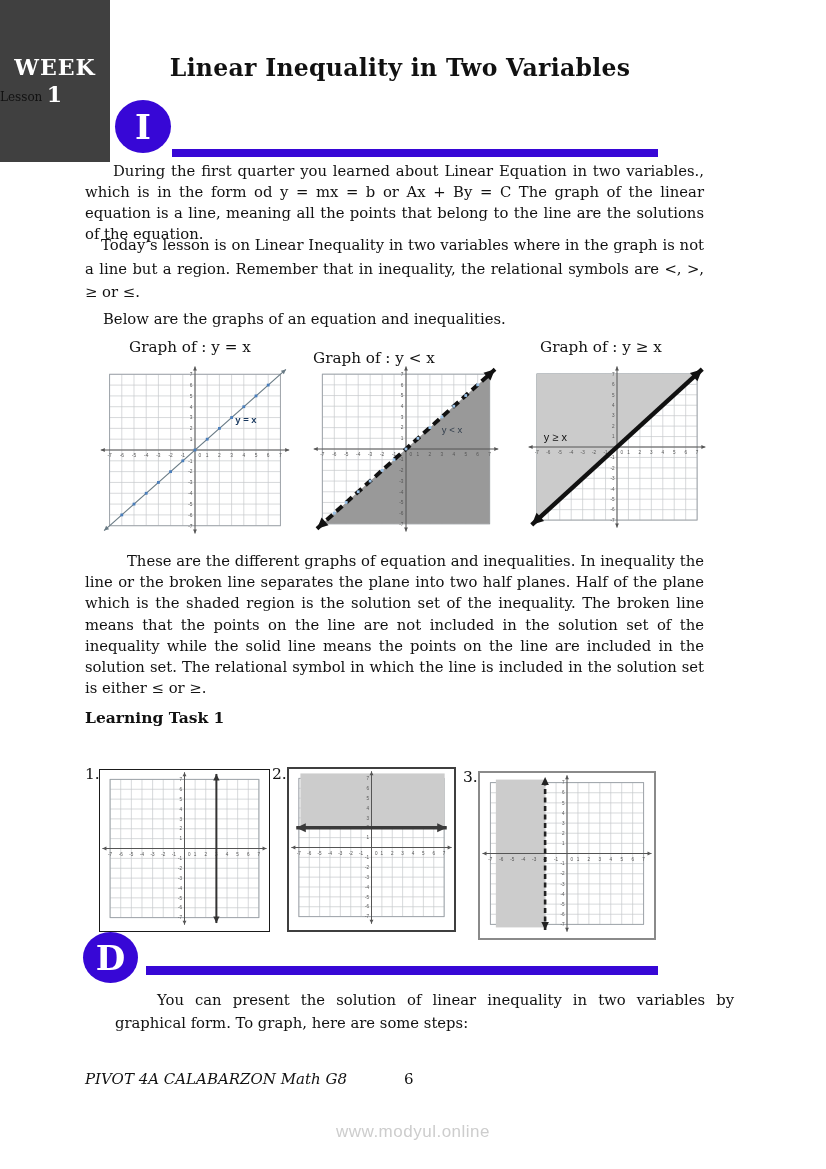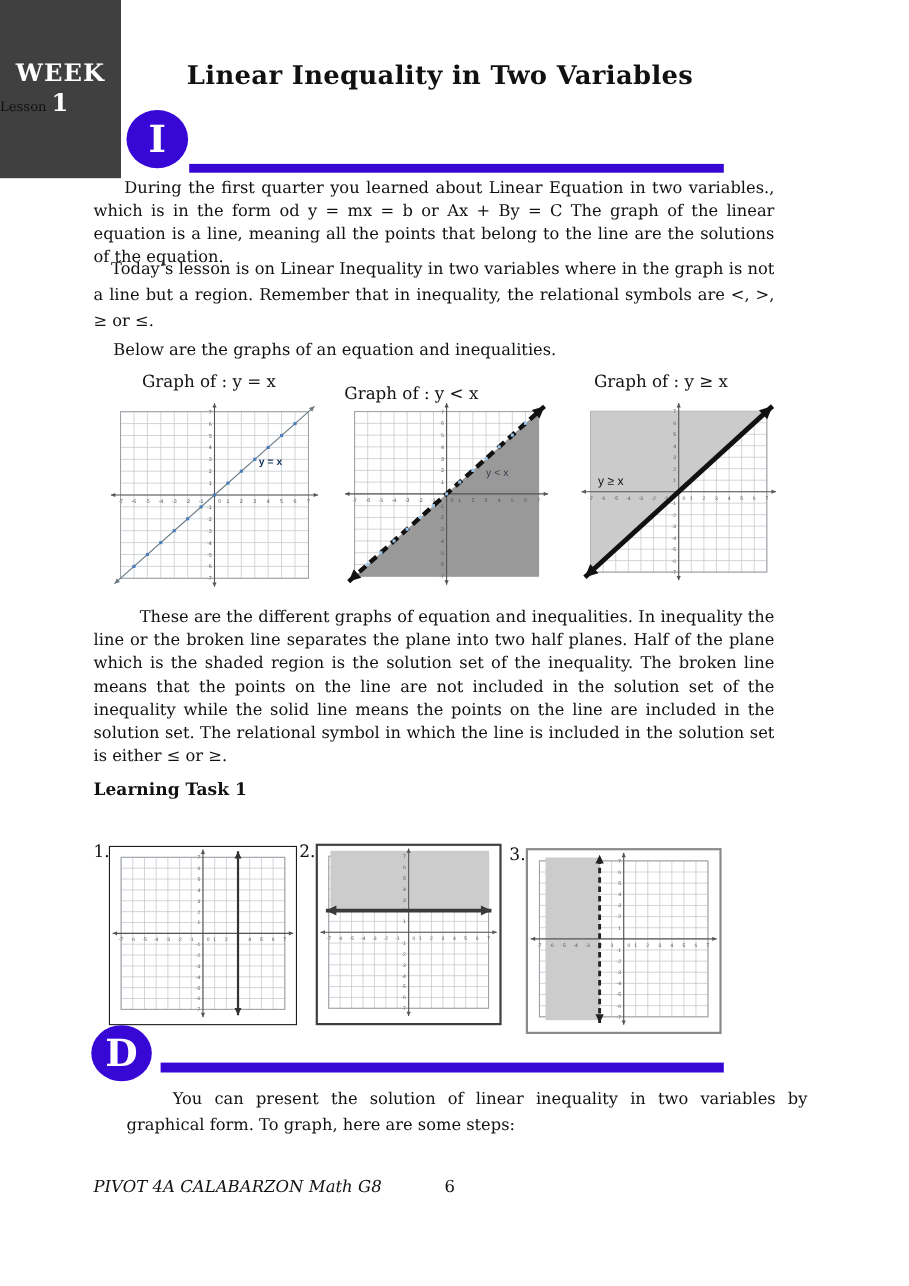--- a/index.html
+++ b/index.html
@@ -518,13 +518,14 @@
       </svg></div>
 
   <div class="abs marker-circle" style="left: 83px; top: 932px; width: 55px; height: 51px; background: rgb(55, 7, 214);">D</div>
   <div class="abs rule-bar" style="left: 146px; top: 966px; width: 512px; height: 9px; background: rgb(55, 7, 214);"></div>
 
   <div class="abs para" style="left:85px;top:988px;text-indent:42px;line-height:23px;margin-left:30px;">You can present the solution of linear inequality in two variables by graphical form.  To graph, here are some steps:</div>
 
   <div class="abs footer-left" style="left:85px;top:1070px;">PIVOT 4A CALABARZON Math G8</div>
   <div class="abs page-num" style="left:404px;top:1070px;">6</div>
 
+  <div class="abs watermark">www.modyul.online</div>
 </div>
 
 </body></html>

